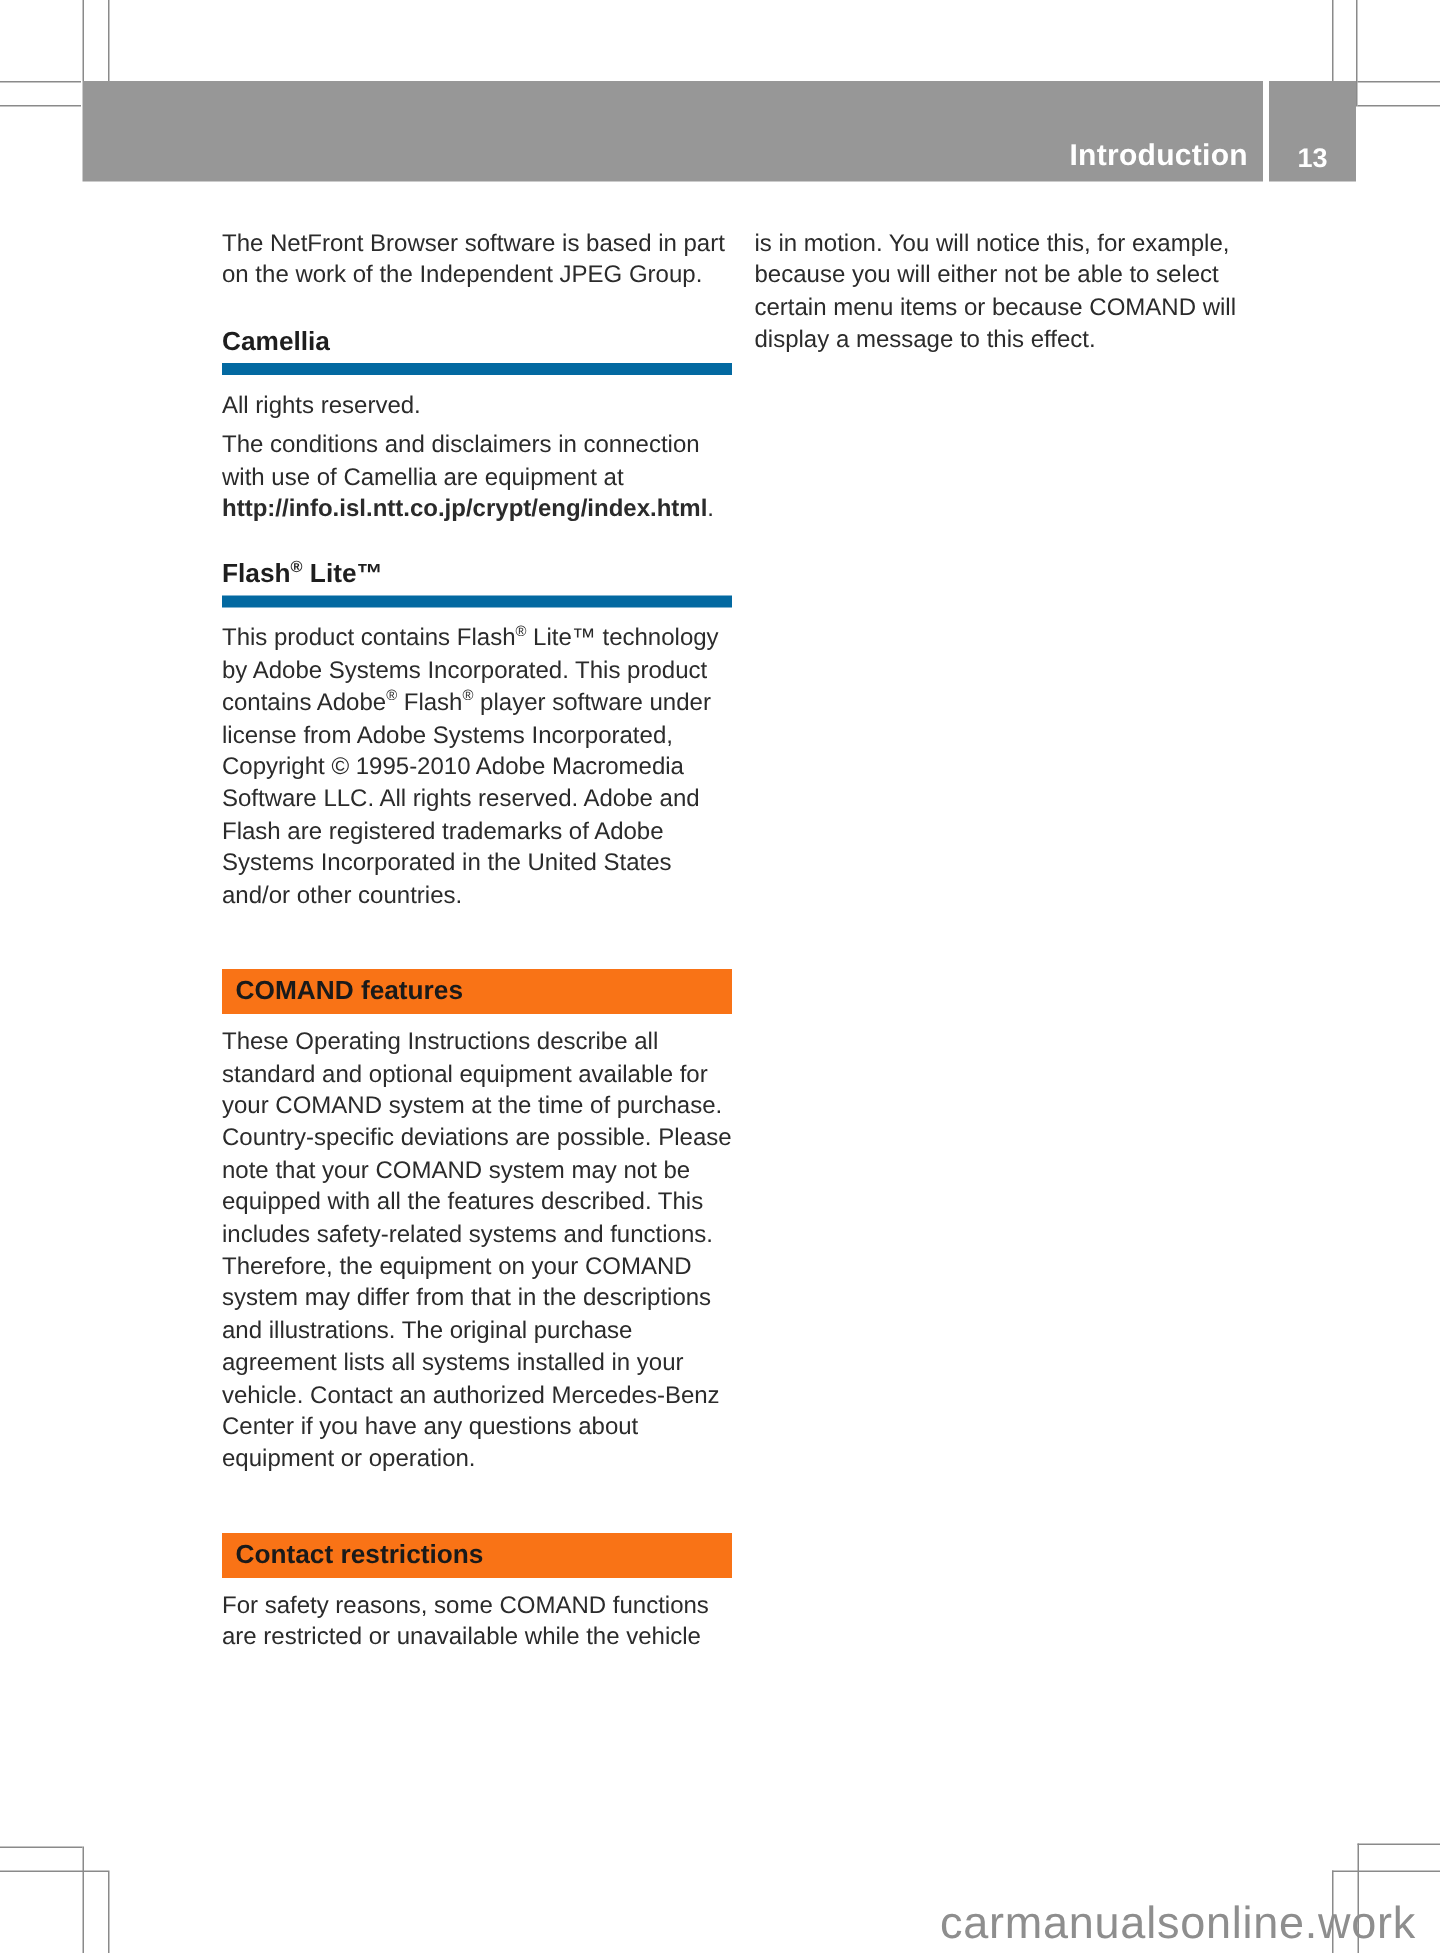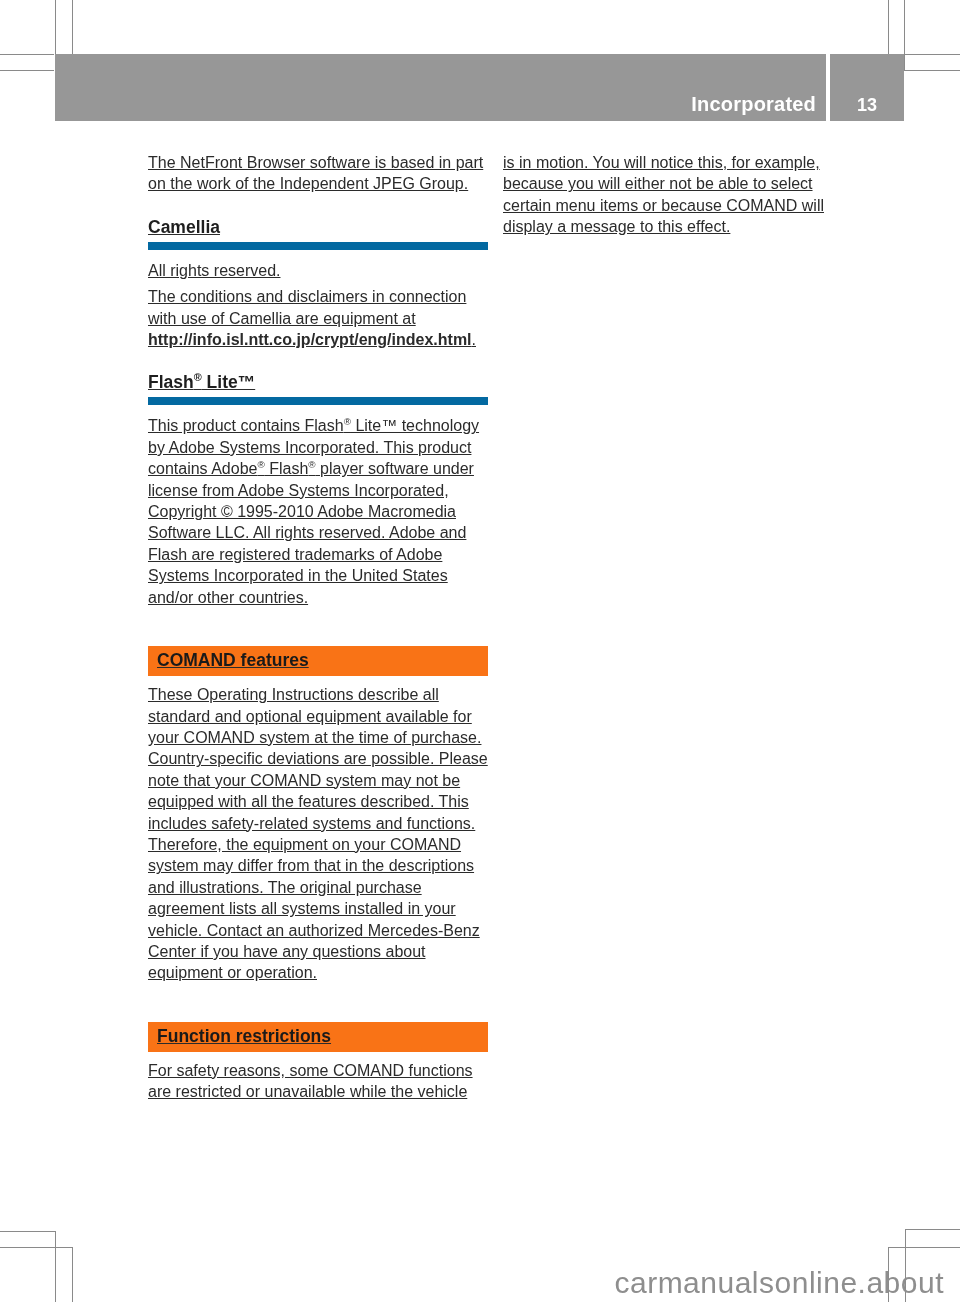--- a/index.html
+++ b/index.html
@@ -17,34 +17,34 @@
     position:absolute; left:55px; top:54px; width:849px; height:67px;
     display:flex;
   }
   .hdr-main {
     flex:1; background:#979797;
     display:flex; justify-content:flex-end; align-items:flex-end;
     padding:0 10px 7px 0;
   }
   .hdr-gap { width:4px; background:#ffffff; }
   .hdr-page {
-    width:74px; background:#979797;
+    width:58px; background:#979797;
     display:flex; justify-content:center; align-items:flex-end;
     padding-bottom:7px;
   }
   .hdr-title {
     color:#ffffff; font-weight:bold; font-size:20px; line-height:20px;
     letter-spacing:0.2px;
   }
   .hdr-num {
     color:#ffffff; font-weight:bold; font-size:18px; line-height:18px;
   }
 
   
-  .col { position:absolute; top:152px; width:340px; font-size:16px; line-height:21.4px;text-decoration:underline; }
+  .col { position:absolute; top:152px; width:340px; font-size:16px; line-height:21.4px; }
   .col-left  { left:148px; }
   .col-right { left:503px; }
 
   .col p.body-par { margin:0 0 5px 0; }
   .col h2.rule-heading {
     margin:22px 0 10px 0; padding:0 0 4px 0;
     font-size:17.5px; line-height:21px; font-weight:bold; color:#1e1e1e;
     border-bottom:8px solid #0369a1;
   }
   .col .boxed-heading {
@@ -85,39 +85,39 @@
     <div class="cm" style="left:72px;top:1247px;width:1px;height:55px;"></div>
 
     <div class="cm" style="left:905px;top:1229px;width:55px;height:1px;"></div>
     <div class="cm" style="left:888px;top:1247px;width:72px;height:1px;"></div>
     <div class="cm" style="left:905px;top:1229px;width:1px;height:73px;"></div>
     <div class="cm" style="left:888px;top:1247px;width:1px;height:55px;"></div>
   </div>
 
   <div class="hdr">
     <div class="hdr-main">
-      <span class="hdr-title">Incorporated</span>
+      <span class="hdr-title">Introduction</span>
     </div>
     <div class="hdr-gap"></div>
     <div class="hdr-page">
       <span class="hdr-num">13</span>
     </div>
   </div>
 
   <div class="col col-left">
       <p class="body-par"><span>The NetFront Browser software is based in part on the work of the Independent JPEG Group.</span></p>
       <h2 class="rule-heading"><span>Camellia</span></h2>
       <p class="body-par"><span>All rights reserved.</span></p>
       <p class="body-par"><span>The conditions and disclaimers in connection with use of Camellia are equipment at </span><span class="seg-b">http://info.isl.ntt.co.jp/crypt/eng/index.html</span><span>.</span></p>
       <h2 class="rule-heading"><span>Flash</span><sup>®</sup><span> Lite™</span></h2>
       <p class="body-par"><span>This product contains Flash</span><sup>®</sup><span> Lite™ technology by Adobe Systems Incorporated. This product contains Adobe</span><sup>®</sup><span> Flash</span><sup>®</sup><span> player software under license from Adobe Systems Incorporated, Copyright © 1995-2010 Adobe Macromedia Software LLC. All rights reserved. Adobe and Flash are registered trademarks of Adobe Systems Incorporated in the United States and/or other countries.</span></p>
       <div class="boxed-heading"><span>COMAND features</span></div>
       <p class="body-par"><span>These Operating Instructions describe all standard and optional equipment available for your COMAND system at the time of purchase. Country-specific deviations are possible. Please note that your COMAND system may not be equipped with all the features described. This includes safety-related systems and functions. Therefore, the equipment on your COMAND system may differ from that in the descriptions and illustrations. The original purchase agreement lists all systems installed in your vehicle. Contact an authorized Mercedes-Benz Center if you have any questions about equipment or operation.</span></p>
-      <div class="boxed-heading"><span>Function restrictions</span></div>
+      <div class="boxed-heading"><span>Contact restrictions</span></div>
       <p class="body-par"><span>For safety reasons, some COMAND functions are restricted or unavailable while the vehicle</span></p>
     </div>
   <div class="col col-right">
       <p class="body-par"><span>is in motion. You will notice this, for example, because you will either not be able to select certain menu items or because COMAND will display a message to this effect.</span></p>
     </div>
 
-  <div class="watermark">carmanualsonline.about</div>
+  <div class="watermark">carmanualsonline.work</div>
 
 </div>
 
 </body></html>

